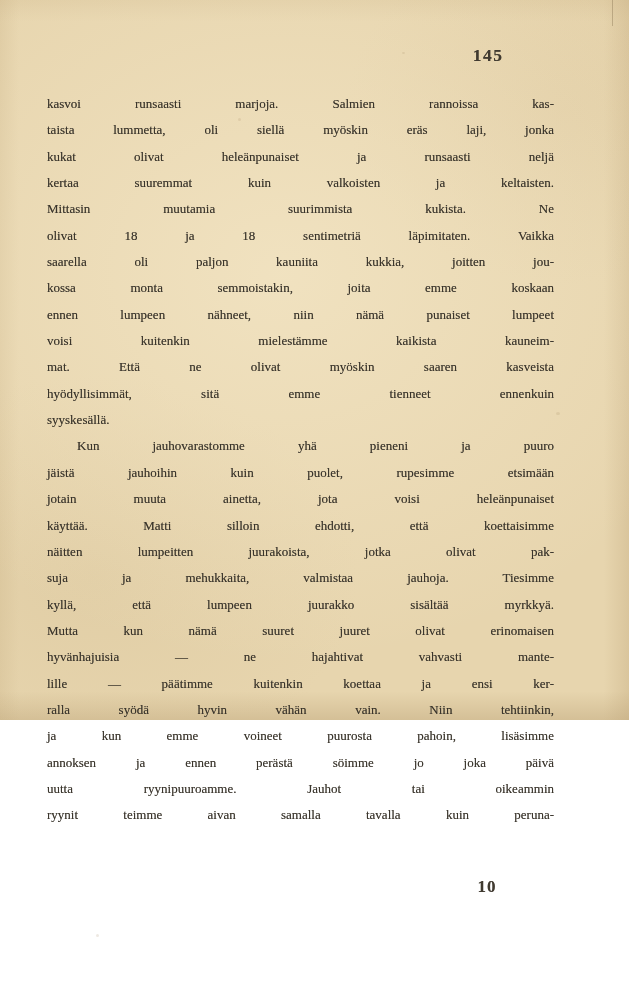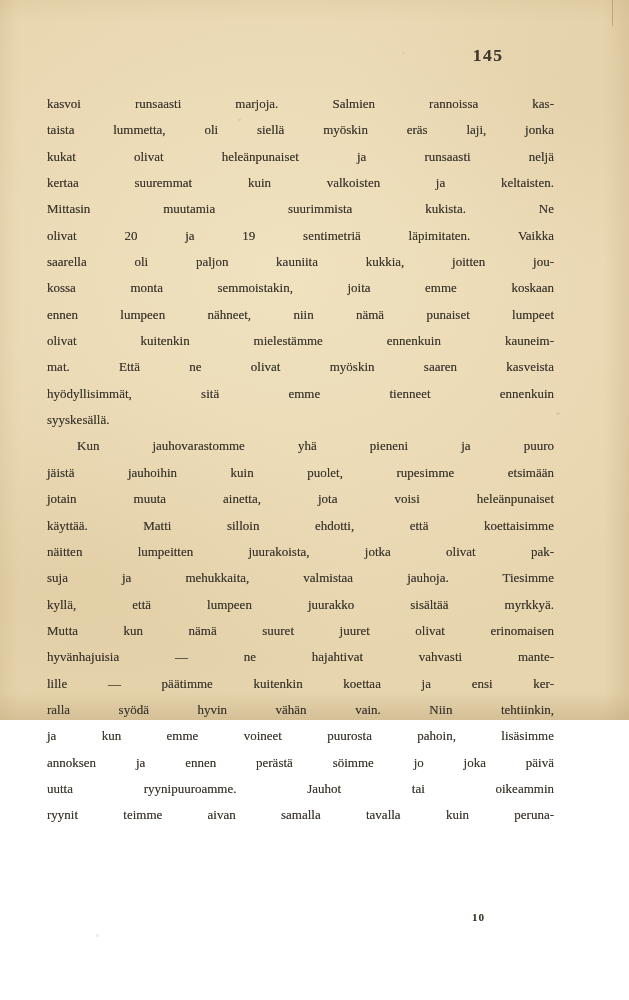--- a/index.html
+++ b/index.html
@@ -66,27 +66,26 @@
     text-indent: 30px;
   }
   .line.unjustified {
     text-align-last: left;
   }
   .signature-mark {
     position: absolute;
     top: 877px;
     left: 472px;
     width: 30px;
-    text-align: left;
-    font-size: 11px;
+    text-align: center;
+    font-size: 17px;
     letter-spacing: 1px;
     font-weight: bold;
     color: #403a30;
     text-shadow: 0 0 0.5px rgba(58,53,44,0.5);
-    margin-top: 34px;
   }
   
   .fleck {
     position: absolute;
     border-radius: 50%;
     background: rgba(160,135,92,0.18);
     pointer-events: none;
   }
 </style>
 </head>
@@ -94,25 +93,25 @@
 
 <div class="page">
   <div class="page-number">145</div>
 
   <div class="text-block">
       <div class="line">kasvoi runsaasti marjoja. Salmien rannoissa kas-</div>
       <div class="line">taista lummetta, oli siellä myöskin eräs laji, jonka</div>
       <div class="line">kukat olivat heleänpunaiset ja runsaasti neljä</div>
       <div class="line">kertaa suuremmat kuin valkoisten ja keltaisten.</div>
       <div class="line">Mittasin muutamia suurimmista kukista. Ne</div>
-      <div class="line">olivat 20 ja 19 sentimetriä läpimitaten. Vaikka</div>
+      <div class="line">olivat 18 ja 18 sentimetriä läpimitaten. Vaikka</div>
       <div class="line">saarella oli paljon kauniita kukkia, joitten jou-</div>
       <div class="line">kossa monta semmoistakin, joita emme koskaan</div>
       <div class="line">ennen lumpeen nähneet, niin nämä punaiset lumpeet</div>
-      <div class="line">olivat kuitenkin mielestämme ennenkuin kauneim-</div>
+      <div class="line">voisi kuitenkin mielestämme kaikista kauneim-</div>
       <div class="line">mat. Että ne olivat myöskin saaren kasveista</div>
       <div class="line">hyödyllisimmät, sitä emme tienneet ennenkuin</div>
       <div class="line unjustified">syyskesällä.</div>
       <div class="line indent">Kun jauhovarastomme yhä pieneni ja puuro</div>
       <div class="line">jäistä jauhoihin kuin puolet, rupesimme etsimään</div>
       <div class="line">jotain muuta ainetta, jota voisi heleänpunaiset</div>
       <div class="line">käyttää. Matti silloin ehdotti, että koettaisimme</div>
       <div class="line">näitten lumpeitten juurakoista, jotka olivat pak-</div>
       <div class="line">suja ja mehukkaita, valmistaa jauhoja. Tiesimme</div>
       <div class="line">kyllä, että lumpeen juurakko sisältää myrkkyä.</div>

